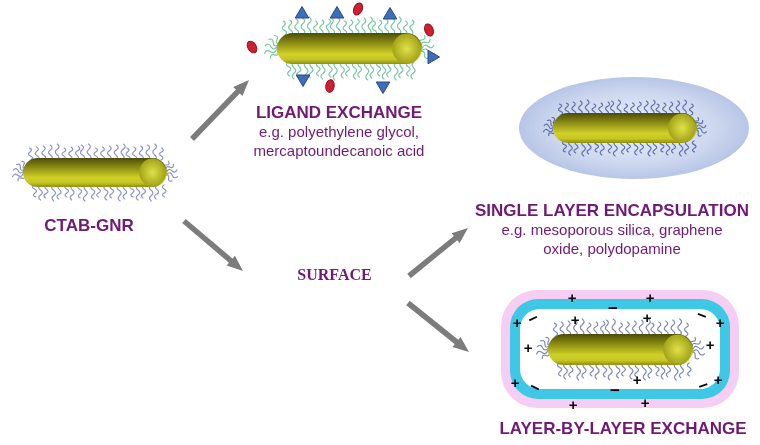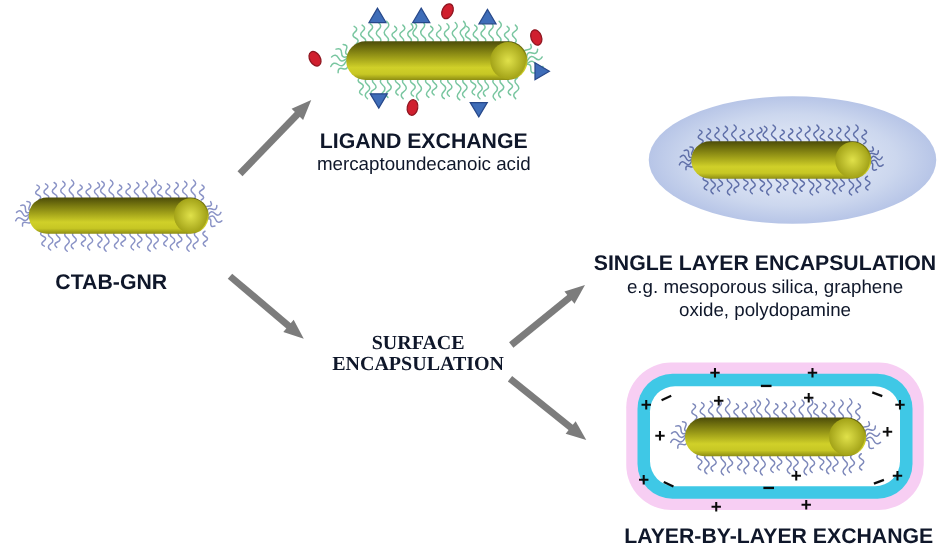--- a/index.html
+++ b/index.html
@@ -1,20 +1,20 @@
 <!DOCTYPE html>
 <html><head>
 <meta charset="utf-8">
 <style>
   html,body{margin:0;padding:0;background:#ffffff;}
   .canvas{position:relative;width:760px;height:445px;background:#ffffff;
           font-family:"Liberation Sans",sans-serif;overflow:hidden;}
   svg.asm{position:absolute;overflow:visible;}
   #arrows{position:absolute;left:0;top:0;}
-  .txt{position:absolute;text-align:center;color:#0f172a;}
+  .txt{position:absolute;text-align:center;color:#701a75;}
   .bold{font-weight:bold;}
   .t17{font-size:17px;line-height:19px;}
   .t16{font-size:16px;line-height:17px;font-family:Liberation Serif, serif;}
   .t15{font-size:15px;line-height:19px;}
   .nowrap{white-space:nowrap;}
   svg text{font-family:"Liberation Sans",sans-serif;}
 </style>
 </head>
 <body>
 
@@ -365,26 +365,26 @@
       <text fill="#0a0a0a" font-size="17" font-weight="bold" text-anchor="middle" dy="0.36em" transform="translate(209,32) rotate(20)">−</text>
       <text fill="#0a0a0a" font-size="17" font-weight="bold" text-anchor="middle" dy="0.36em" transform="translate(42,104) rotate(25)">−</text>
       <text fill="#0a0a0a" font-size="17" font-weight="bold" text-anchor="middle" dy="0.36em" transform="translate(210,102) rotate(-20)">−</text>
       <text fill="#0a0a0a" font-size="17" font-weight="bold" text-anchor="middle" dy="0.36em" transform="translate(122,107) rotate(0)">−</text>
     </svg>
 
   <div class="txt bold t17" style="left:6px;top:216px;width:166px">CTAB-GNR</div>
 
   <div class="txt" style="left:222px;top:103px;width:234px">
     <div class="bold t17">LIGAND EXCHANGE</div>
+    <div class="t15">e.g. polyethylene glycol,</div>
     <div class="t15">mercaptoundecanoic acid</div>
   </div>
 
   <div class="txt" style="left:252px;top:266px;width:165px">
     <div class="bold t16">SURFACE</div>
-    <div class="bold t16">ENCAPSULATION</div>
   </div>
 
   <div class="txt" style="left:462px;top:201px;width:300px">
     <div class="bold t17 nowrap">SINGLE LAYER ENCAPSULATION</div>
     <div class="t15">e.g. mesoporous silica, graphene</div>
     <div class="t15">oxide, polydopamine</div>
   </div>
 
   <div class="txt bold t17 nowrap" style="left:489px;top:419px;width:268px">LAYER-BY-LAYER EXCHANGE</div>
 </div>

